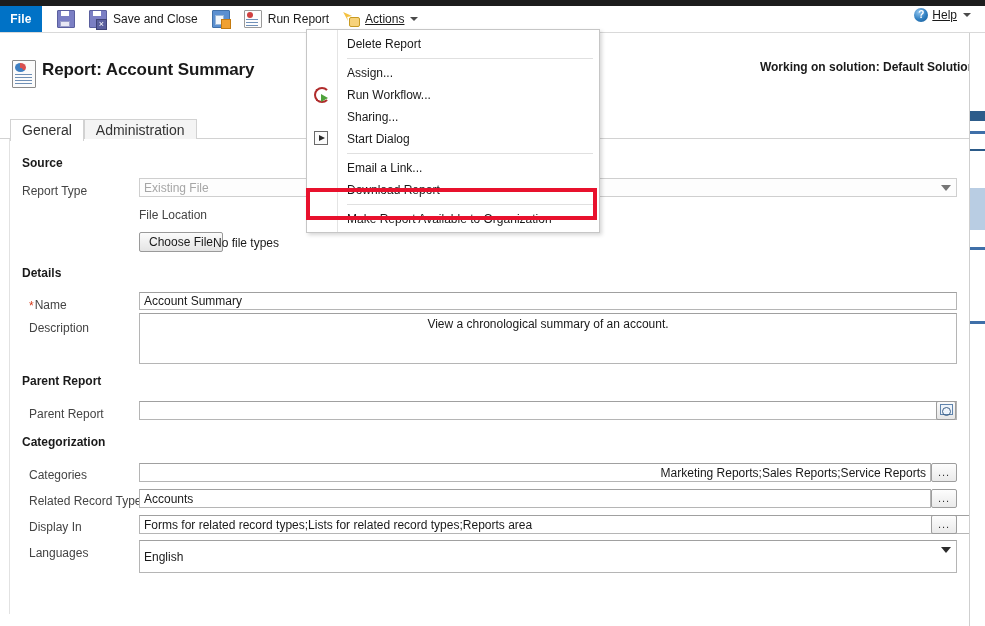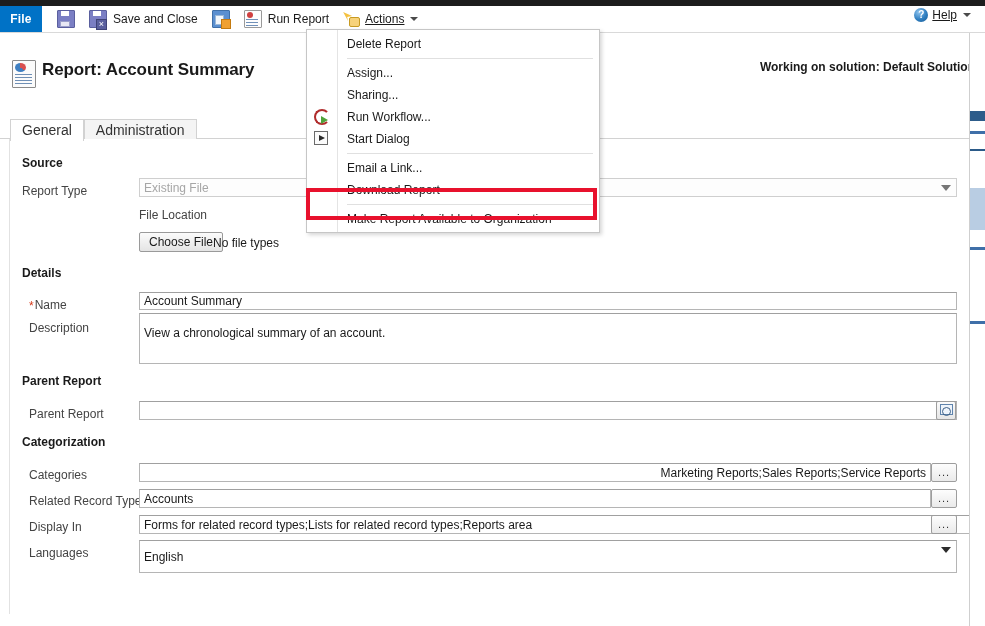--- a/index.html
+++ b/index.html
@@ -91,21 +91,21 @@
   .flabel{position:absolute;font-size:12px;color:#444;}
   .flabel .req{color:#d4391a;font-size:12px;position:relative;top:1px;margin-right:1px;}
 
   .fld{
     position:absolute;box-sizing:border-box;background:#ffffff;
     border:1px solid #b5b5b5;border-top-color:#a0a0a0;
     font-family:"Liberation Sans", sans-serif;font-size:12px;color:#1a1a1a;
     padding:2px 4px;outline:none;
   }
   .fld.disabled{background:#fdfdfd;color:#a6a6a6;border-color:#cfcfcf;}
-  .fld.area{resize:none;line-height:15px;padding-top:12px;}
+  .fld.area{resize:none;line-height:15px;padding-top:3px;text-align:center;}
   .dd-arrow{position:absolute;width:0;height:0;border-left:5px solid transparent;border-right:5px solid transparent;border-top:6px solid #2c2c2c;}
   .dd-arrow.gray{border-top-color:#767676;}
 
   .btn-ellip{
     position:absolute;box-sizing:border-box;width:26px;height:19px;
     background:linear-gradient(#fdfdfd,#eaeaea);border:1px solid #9d9d9d;border-radius:2px;
     font-size:11px;line-height:16px;text-align:center;color:#333;cursor:default;letter-spacing:1px;
   }
 
   .btn-lookup{
@@ -272,29 +272,29 @@
   <div class="mi">
     <span>Delete Report</span>
   </div>
   <div class="mi-sep"></div>
 
   <div class="mi">
     <span>Assign...</span>
   </div>
 
   <div class="mi">
-    <span>Sharing...</span>
-  </div>
-
-  <div class="mi">
     <span class="ico-wf"></span>
     <span>Run Workflow...</span>
   </div>
 
   <div class="mi">
+    <span>Sharing...</span>
+  </div>
+
+  <div class="mi">
     <span class="ico-dlg"></span>
     <span>Start Dialog</span>
   </div>
   <div class="mi-sep"></div>
 
   <div class="mi">
     <span>Email a Link...</span>
   </div>
 
   <div class="mi">

